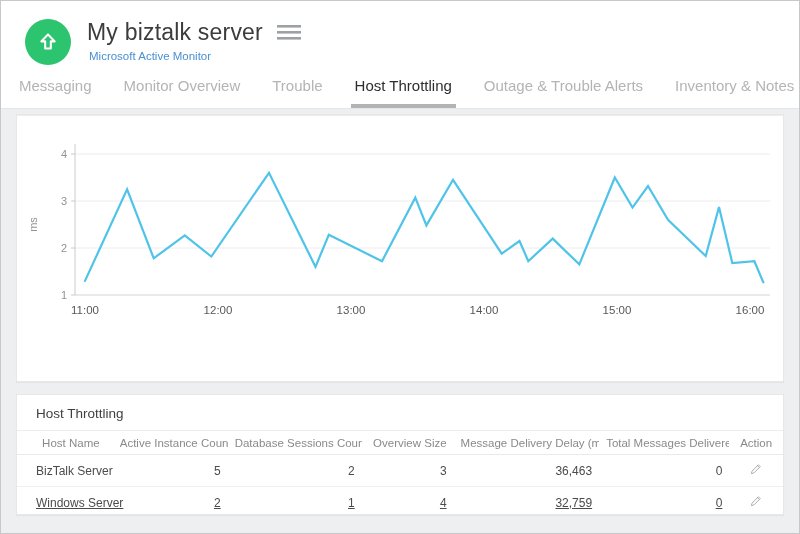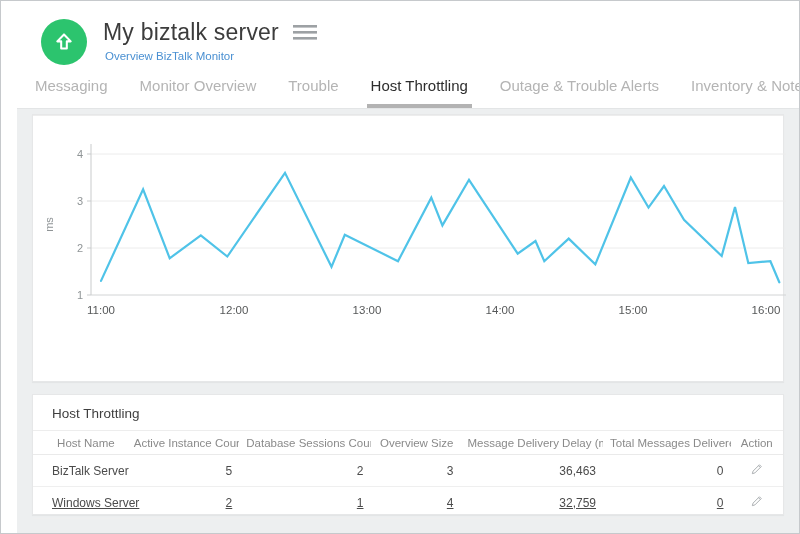--- a/index.html
+++ b/index.html
@@ -1,18 +1,18 @@
 <!DOCTYPE html>
 <html><head>
 <meta charset="utf-8">
 <style>
   * { margin:0; padding:0; box-sizing:border-box; }
   html,body { width:800px; height:534px; }
   body { font-family:"Liberation Sans", sans-serif; background:#fff; }
-  .page { width:800px; height:534px; border:1px solid #c6c9cc; background:#fff; overflow:hidden; display:flex; flex-direction:column;padding-left:16px; }
+  .page { width:800px; height:534px; border:1px solid #c6c9cc; background:#fff; overflow:hidden; display:flex; flex-direction:column; }
 
   
   .hdr { display:flex; align-items:flex-start; padding:18px 24px 6px 24px; background:#fff; }
   .avatar { width:46px; height:46px; border-radius:50%; display:flex; align-items:center; justify-content:center; flex:0 0 auto; }
   .title-block { margin-left:16px; }
   .title-row { display:flex; align-items:center; }
   .page-title { font-size:23px; font-weight:400; color:#3c3c3c; letter-spacing:0.2px; }
   .menu-btn { margin-left:14px; cursor:pointer; display:flex; align-items:center; }
   .sub-link { display:inline-block; margin-top:4px; margin-left:2px; font-size:11.5px; color:#4a90d2; text-decoration:none; cursor:pointer; }
 
@@ -56,21 +56,21 @@
       <div class="title-row">
         <h1 class="page-title">My biztalk server</h1>
         <span class="menu-btn">
           <svg width="24" height="17" viewBox="0 0 24 17">
             <rect x="0" y="1" width="24" height="2.6" fill="#9da1a4"></rect>
             <rect x="0" y="7" width="24" height="2.6" fill="#9da1a4"></rect>
             <rect x="0" y="13" width="24" height="2.6" fill="#9da1a4"></rect>
           </svg>
         </span>
       </div>
-      <a class="sub-link">Overview BizTalk Monitor</a>
+      <a class="sub-link">Microsoft Active Monitor</a>
     </div>
   </header>
 
   <nav class="tabs" id="tabbar">
       <div class="tab">Messaging</div>
       <div class="tab">Monitor Overview</div>
       <div class="tab">Trouble</div>
       <div class="tab active">Host Throttling</div>
       <div class="tab">Outage &amp; Trouble Alerts</div>
       <div class="tab">Inventory &amp; Notes</div>

